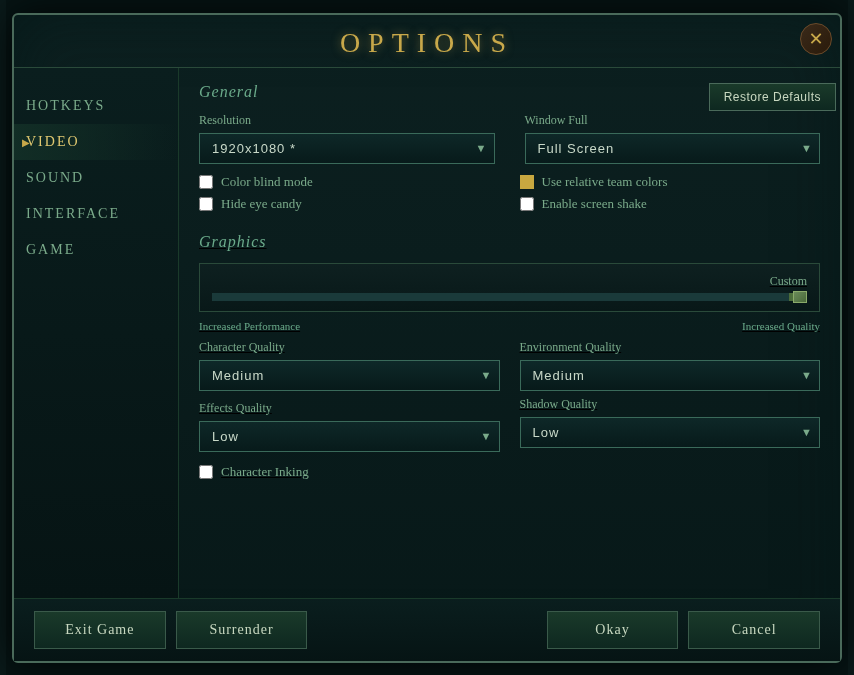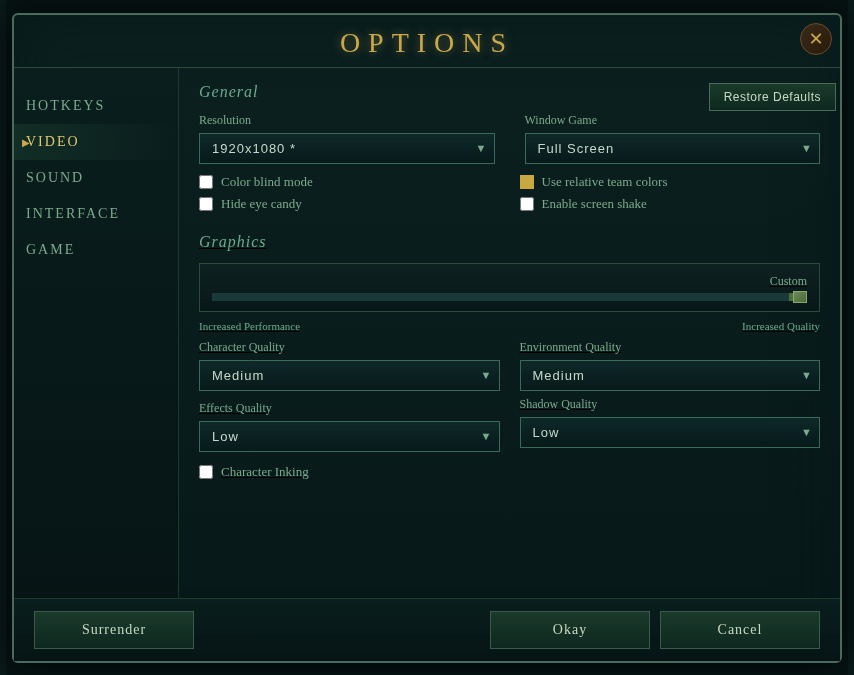--- a/index.html
+++ b/index.html
@@ -356,21 +356,21 @@
             <div class="select-wrapper">
               <select class="styled-select">
                 <option>1920x1080 *</option>
                 <option>1280x720</option>
                 <option>1024x768</option>
               </select>
               <span class="select-arrow">▼</span>
             </div>
           </div>
           <div class="form-group">
-            <label class="form-label">Window Game</label>
+            <label class="form-label">Window Full</label>
             <div class="select-wrapper">
               <select class="styled-select">
                 <option>Full Screen</option>
                 <option>Windowed</option>
                 <option>Borderless</option>
               </select>
               <span class="select-arrow">▼</span>
             </div>
           </div>
         </div>
@@ -473,20 +473,21 @@
           <div class="checkbox-row" style="margin-top:12px;">
             <input type="checkbox" id="character_inking" style="">
             <label for="character_inking">Character Inking</label>
           </div>
         </div>
 
       </div>
     </div>
 
     <div class="modal-footer">
+      <button class="footer-btn">Exit Game</button>
       <button class="footer-btn">Surrender</button>
       <div class="footer-spacer"></div>
       <button class="footer-btn primary">Okay</button>
       <button class="footer-btn">Cancel</button>
     </div>
 
   </div>
 </div>
 
 </body></html>

